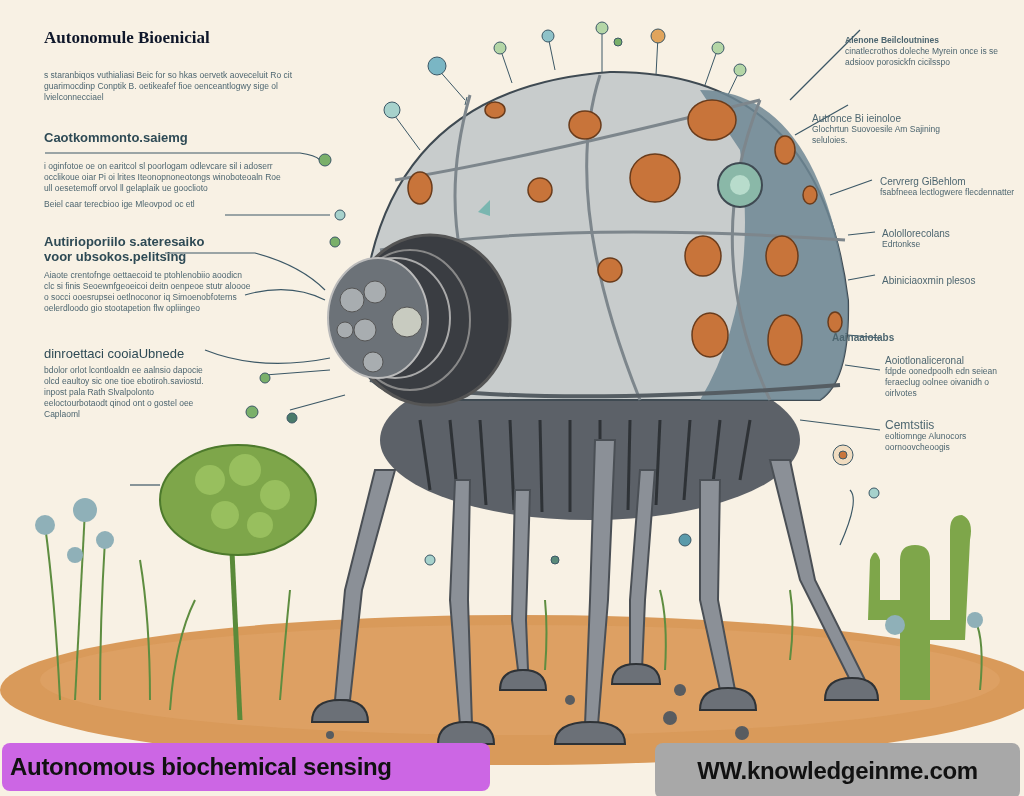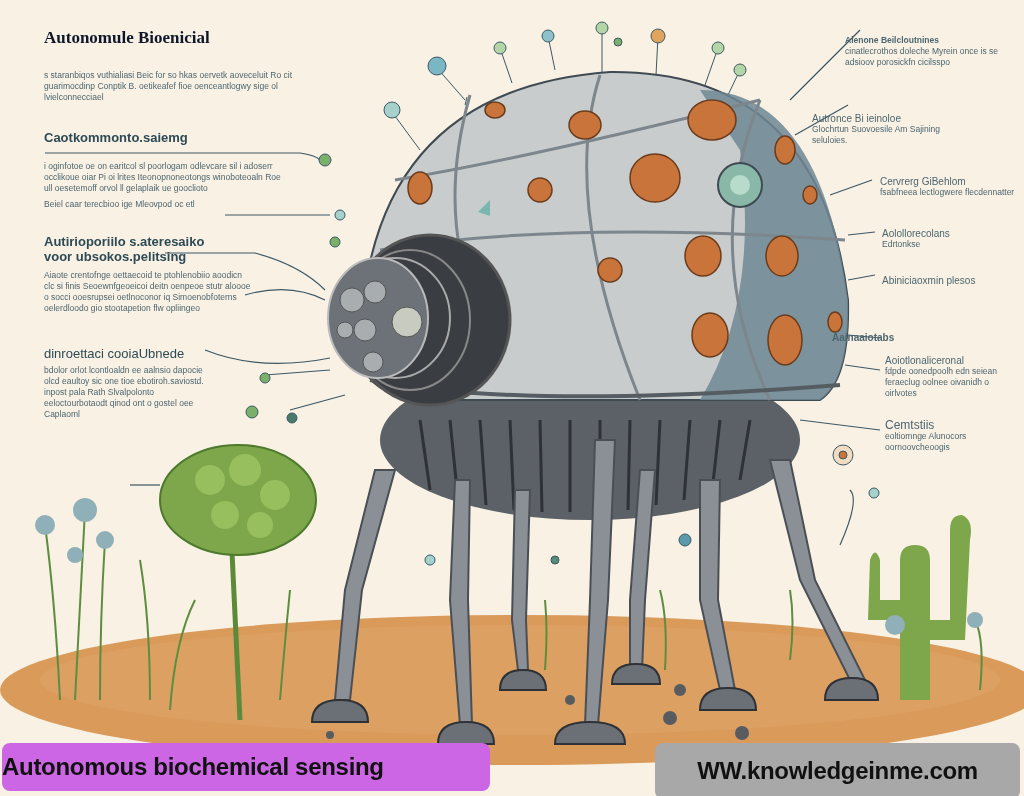--- a/index.html
+++ b/index.html
@@ -3,21 +3,21 @@
 <meta charset="utf-8">
 <style>
   html, body { margin:0; padding:0; }
   body { width:1024px; height:796px; background:#f8f1e4; position:relative; overflow:hidden; font-family:"Liberation Sans", sans-serif; color:#2f4a55; }
   .canvas { position:absolute; left:0; top:0; width:1024px; height:796px; }
   .label { position:absolute; color:#33505a; }
   .label .h { font-weight:bold; font-size:13px; line-height:15px; color:#2e4a55; }
   .label .b { font-size:8.5px; line-height:11px; color:#4d6670; }
   .title { position:absolute; left:44px; top:27px; font-family:"Liberation Serif", serif; font-weight:bold; font-size:17px; line-height:21px; color:#0f172a; }
   .title-desc { position:absolute; left:44px; top:70px; width:270px; font-size:8.5px; line-height:11px; color:#4d6670; }
-  .banner-left { position:absolute; left:2px; top:743px; width:488px; height:48px; background:#cc66e4; border-radius:8px; display:flex; align-items:center; box-sizing:border-box; }
+  .banner-left { position:absolute; left:2px; top:743px; width:488px; height:48px; background:#cc66e4; border-radius:8px; display:flex; align-items:center; padding-left:8px; box-sizing:border-box; }
   .banner-left span { font-family:"Liberation Sans", sans-serif; font-weight:bold; font-size:24px; color:#111; letter-spacing:-0.3px; }
   .banner-right { position:absolute; left:655px; top:743px; width:365px; height:56px; background:#a8a8a8; border-radius:8px; display:flex; align-items:center; justify-content:center; }
   .banner-right span { font-family:"Liberation Sans", sans-serif; font-weight:bold; font-size:24px; color:#111; letter-spacing:-0.3px; }
 </style>
 </head>
 <body>
 
 <svg class="canvas" width="1024" height="796" viewBox="0 0 1024 796">
 
   <ellipse cx="520" cy="690" rx="520" ry="75" fill="#d99a5a"></ellipse>

